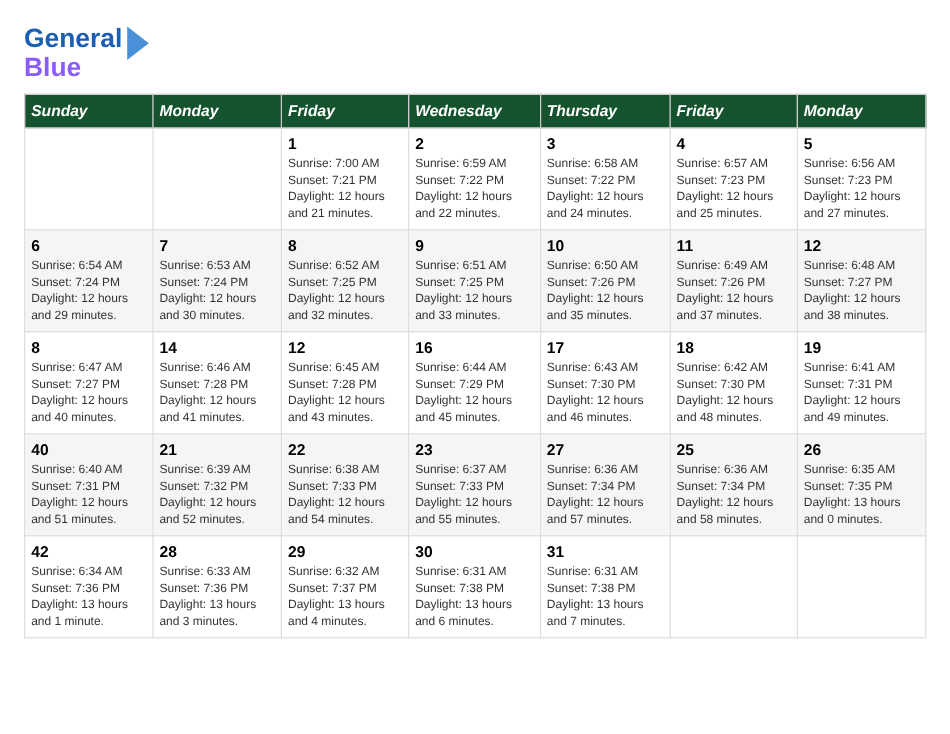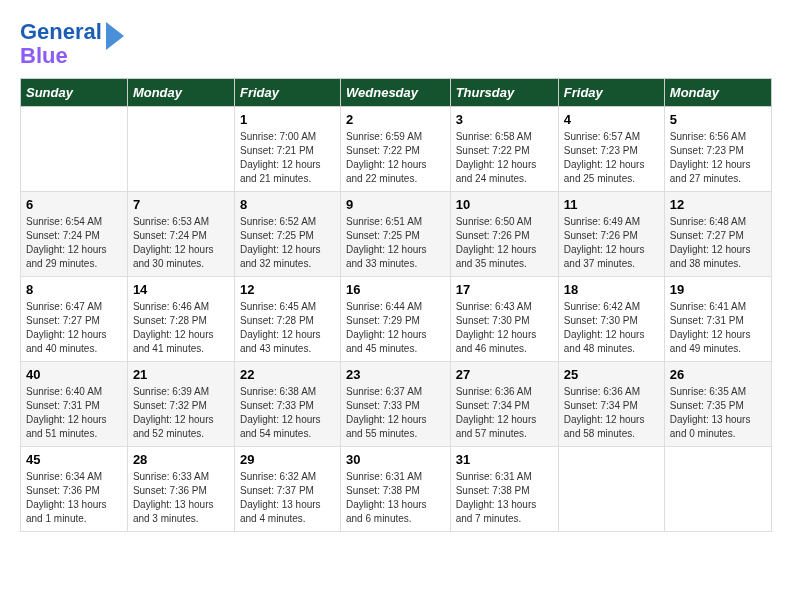--- a/index.html
+++ b/index.html
@@ -234,21 +234,21 @@
           <span class="day-num">25</span>
           <div class="day-info">Sunrise: 6:36 AM<br>Sunset: 7:34 PM<br>Daylight: 12 hours and 58 minutes.</div>
         </td>
         <td>
           <span class="day-num">26</span>
           <div class="day-info">Sunrise: 6:35 AM<br>Sunset: 7:35 PM<br>Daylight: 13 hours and 0 minutes.</div>
         </td>
       </tr>
       <tr>
         <td>
-          <span class="day-num">45</span>
+          <span class="day-num">42</span>
           <div class="day-info">Sunrise: 6:34 AM<br>Sunset: 7:36 PM<br>Daylight: 13 hours and 1 minute.</div>
         </td>
         <td>
           <span class="day-num">28</span>
           <div class="day-info">Sunrise: 6:33 AM<br>Sunset: 7:36 PM<br>Daylight: 13 hours and 3 minutes.</div>
         </td>
         <td>
           <span class="day-num">29</span>
           <div class="day-info">Sunrise: 6:32 AM<br>Sunset: 7:37 PM<br>Daylight: 13 hours and 4 minutes.</div>
         </td>

